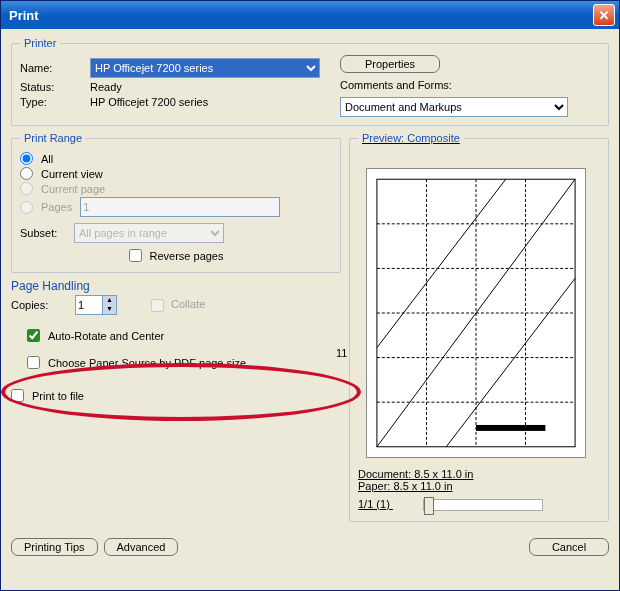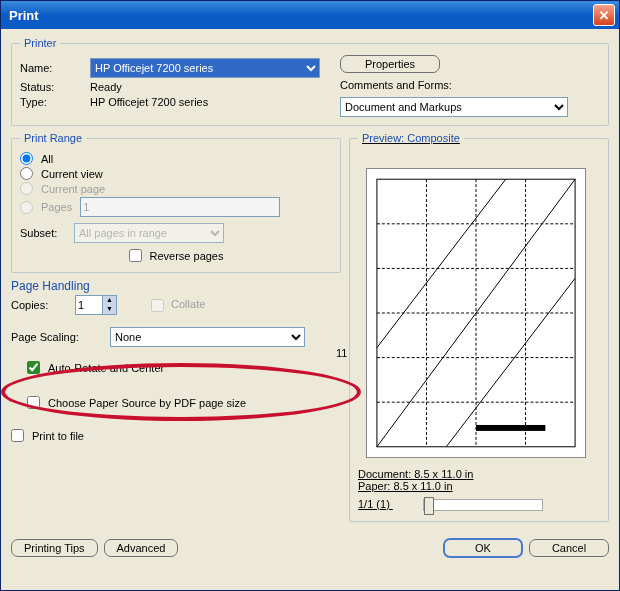--- a/index.html
+++ b/index.html
@@ -249,31 +249,25 @@
               <div class="arrows">
                 <div>▲</div>
                 <div>▼</div>
               </div>
             </div>
             <span class="disabled" style="margin-left:30px;">
               <input type="checkbox" disabled="" style="">
               <span>Collate</span>
             </span>
           </div>
-          <div class="optline" style="margin-top:12px;">
-            <span style="width:95px;">Page Scaling:</span>
-            <select style="width:195px;">
-              <option>None</option>
-            </select>
-          </div>
           <div class="optline" style="margin-top:14px; margin-left:16px;">
             <input type="checkbox" checked="" style="accent-color: rgb(42, 138, 42);">
             <span>Auto-Rotate and Center</span>
           </div>
-          <div class="optline" style="margin-top:22px; margin-left:16px;">
+          <div class="optline" style="margin-top:14px; margin-left:16px;">
             <input type="checkbox" style="">
             <span>Choose Paper Source by PDF page size</span>
           </div>
         </div>
 
         <div class="optline" style="margin-top:20px;">
           <input type="checkbox" style="">
           <span>Print to file</span>
         </div>
 
@@ -318,20 +312,19 @@
             </div>
           </div>
         </fieldset>
       </div>
     </div>
 
     <div class="buttons-bottom">
       <button>Printing Tips</button>
       <button>Advanced</button>
       <div style="flex:1;"></div>
-      <button style="width:80px;border:2px solid #4a7bd0;">OK</button>
       <button style="width:80px;">Cancel</button>
     </div>
 
     <div class="annot-ellipse"></div>
 
   </div>
 </div>
 
 </body></html>

